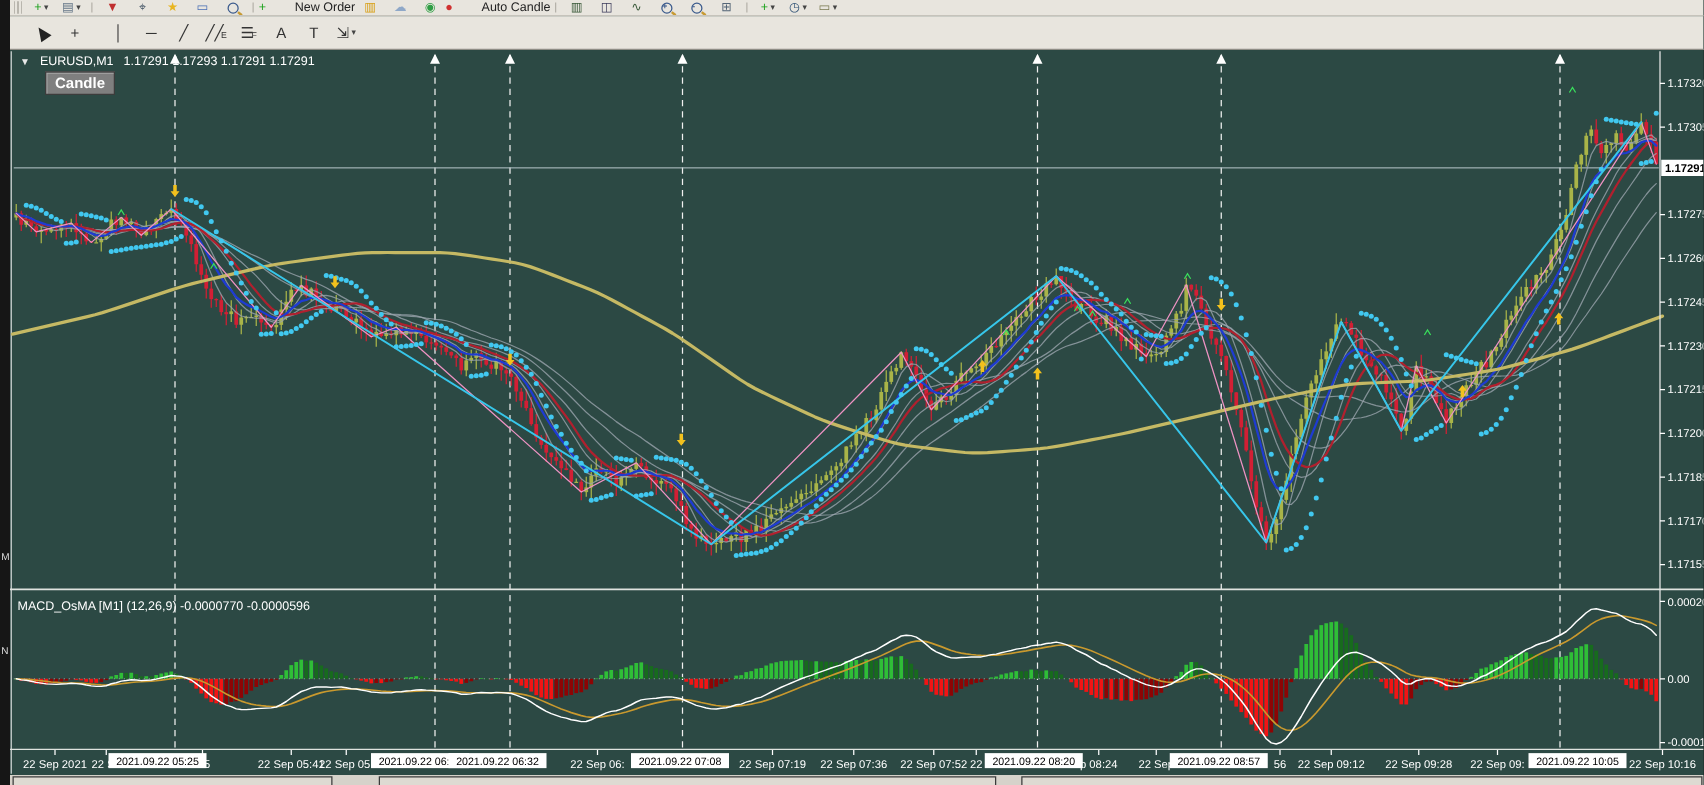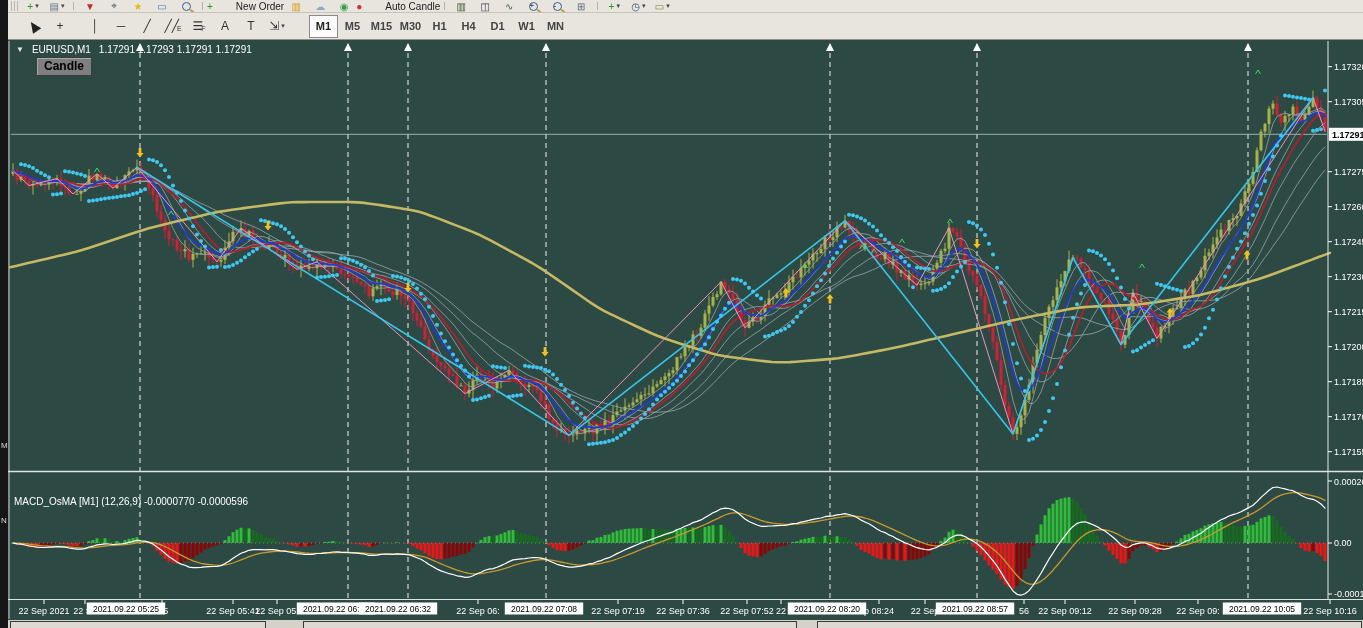--- a/index.html
+++ b/index.html
@@ -26,22 +26,22 @@
   .cursor-glyph{width:0;height:0;border-left:5px solid transparent;border-right:5px solid transparent;
                 border-bottom:11px solid #222;transform:rotate(-35deg);}
   .tfbtn{width:27px;height:21px;line-height:21px;text-align:center;font-size:11px;font-weight:bold;
          color:#444;border:1px solid transparent;}
   .tfbtn.active{background:#fbfbfb;border:1px solid #8a8a8a;color:#222;}
   
   .title-ov{position:absolute;left:16px;top:44px;color:#fff;font-size:10px;display:flex;gap:8px;align-items:center;}
   .title-ov .tri{font-size:8px;color:#e8e8e8;}
   .candle-btn{position:absolute;left:36px;top:57px;width:54px;height:17px;line-height:17px;text-align:center;
               background:#7f7f7f;border:1px solid #3c3c3c;box-shadow:inset 1px 1px 0 #a8a8a8;
-              color:#000000;font-size:12px;font-weight:bold;}
-  .macd-label{position:absolute;left:14px;top:496px;color:#fff;font-size:10px;}
+              color:#ffffff;font-size:12px;font-weight:bold;}
+  .macd-label{position:absolute;left:14px;top:480px;color:#fff;font-size:10px;}
   .leftstrip{position:absolute;left:0;top:0;width:8px;height:628px;background:#161616;z-index:5;}
   .leftstrip span{position:absolute;left:1px;color:#ddd;font-size:8px;}
   .bottomstrip{position:absolute;left:8px;right:0;top:620px;height:8px;background:#d6d2ca;z-index:4;}
   .winbox{position:absolute;top:1px;height:12px;background:#dedad2;border:1px solid #3a3a3a;box-sizing:border-box;}
   svg{position:absolute;left:0;top:0;}
   svg text{font-family:"Liberation Sans",sans-serif;}
 </style>
 </head>
 <body>
 
@@ -159,32 +159,20 @@
         <div class="tbtn">
           <span style="color: rgb(51, 51, 51);">A</span>
         </div>
         <div class="tbtn">
           <span style="color: rgb(51, 51, 51);">T</span>
         </div>
         <div class="tbtn">
           <span style="color: rgb(51, 51, 51);">⇲</span>
           <span class="caret-s">▾</span>
         </div>
-      </div>
-    <div style="display:flex;align-items:center;margin-left:6px;" id="tfbar">
-        <div class="grip"></div>
-        <div class="tfbtn active">M1</div>
-        <div class="tfbtn">M5</div>
-        <div class="tfbtn">M15</div>
-        <div class="tfbtn">M30</div>
-        <div class="tfbtn">H1</div>
-        <div class="tfbtn">H4</div>
-        <div class="tfbtn">D1</div>
-        <div class="tfbtn">W1</div>
-        <div class="tfbtn">MN</div>
       </div>
   </div>
 
   <svg id="chart" width="1363" height="628" viewBox="0 0 1363 628">
       <rect x="8" y="40" width="1355" height="580" fill="#2c4944"></rect>
       <line x1="9" y1="41" x2="9" y2="619" stroke="#cfd4d4" stroke-width="1"></line>
       <line x1="140" y1="44" x2="140" y2="598" stroke="#f0f0f0" stroke-width="1" stroke-dasharray="5 4"></line>
       <line x1="348" y1="44" x2="348" y2="598" stroke="#f0f0f0" stroke-width="1" stroke-dasharray="5 4"></line>
       <line x1="408" y1="44" x2="408" y2="598" stroke="#f0f0f0" stroke-width="1" stroke-dasharray="5 4"></line>
       <line x1="546" y1="44" x2="546" y2="598" stroke="#f0f0f0" stroke-width="1" stroke-dasharray="5 4"></line>

